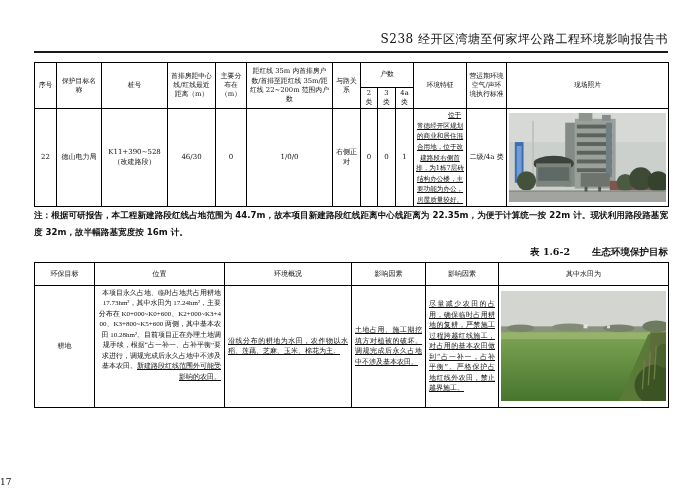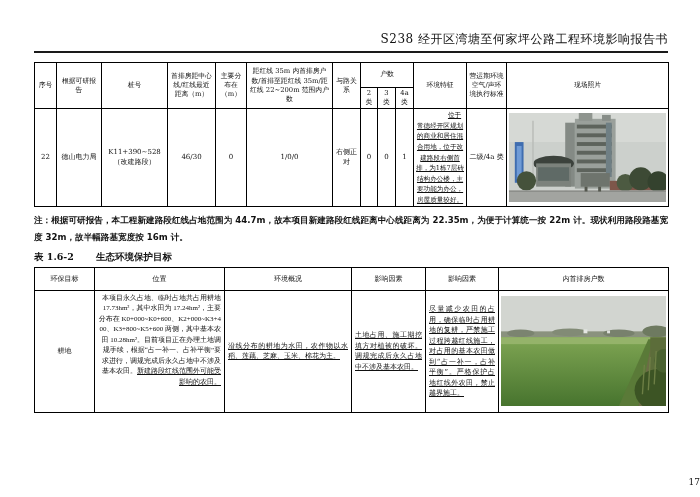--- a/index.html
+++ b/index.html
@@ -12,28 +12,28 @@
   td{border:1px solid #000;padding:1px 2px;text-align:center;vertical-align:middle;
      font-size:7px;line-height:1.35;overflow:hidden;word-break:break-all;}
   .t1{margin-top:9px;border:1.8px solid #000;}
   .t2{margin-top:3px;border:1.8px solid #000;padding-left:10px;}
   .t1 .hdr{font-size:6.8px;}
   .env-feature{font-size:6.6px;line-height:1.6;text-decoration:underline;margin-left:29px;}
   .ul{text-decoration:underline;}
   .photo-cell{padding:2px;vertical-align:middle;}
   .photo-frame{width:100%;height:100%;}
   .photo-frame svg{display:block;width:100%;height:100%;}
-  .note{margin-top:5px;font-size:8.6px;font-weight:bold;line-height:1.95;
+  .note{font-size:8.6px;font-weight:bold;line-height:1.95;
         text-align:justify;font-family:"DejaVu Sans","Liberation Sans",sans-serif;}
-  .caption{margin-top:5px;margin-bottom:2px;text-align:left;font-weight:bold;font-size:9.5px;}
+  .caption{margin-top:5px;margin-bottom:2px;text-align:right;font-weight:bold;font-size:9.5px;}
   .caption .gap{display:inline-block;width:22px;}
   .t2 td{font-size:7px;line-height:1.5;}
   .loc-cell{text-align:right;vertical-align:top;padding:2px 3px;line-height:1.55;font-size:6.9px;font-family:Liberation Serif, serif;}
   .just{text-align:justify;padding:2px 3px;font-size:6.9px;line-height:1.6;text-decoration:underline;}
-  .page-num{position:absolute;left:0;right:0;bottom:10px;text-align:right;font-size:9px;}
+  .page-num{position:absolute;left:0;right:0;bottom:10px;text-align:left;font-size:9px;}
 </style>
 </head>
 <body>
 
 <div class="page">
   <div class="content">
 
     <div class="doc-header">
       <span>S238 经开区湾塘至何家坪公路工程环境影响报告书</span>
     </div>
@@ -50,21 +50,21 @@
           <col style="width:17px">
           <col style="width:18px">
         <col style="width:18px">
           <col style="width:53px">
           <col style="width:40px">
         <col style="width:162px">
       </colgroup>
       <tbody>
           <tr style="height:25px;">
         <td rowspan="2" class="hdr">序号</td>
-        <td rowspan="2" class="hdr">根据可研报告</td>
+        <td rowspan="2" class="hdr">保护目标名称</td>
         <td rowspan="2" class="hdr">桩号</td>
         <td rowspan="2" class="hdr">首排房距中心线/红线最近距离（m）</td>
         <td rowspan="2" class="hdr">主要分布在（m）</td>
         <td rowspan="2" class="hdr">距红线 35m 内首排房户数/首排至距红线 35m/距红线 22~200m 范围内户数</td>
         <td rowspan="2" class="hdr">与路关系</td>
         <td colspan="3" class="hdr">户数</td>
         <td rowspan="2" class="hdr">环境特征</td>
         <td rowspan="2" class="hdr">营运期环境空气/声环境执行标准</td>
         <td rowspan="2" class="hdr">现场照片</td>
       </tr>
@@ -150,21 +150,21 @@
           <col style="width:73px">
           <col style="width:170px">
       </colgroup>
       <tbody>
           <tr style="height:23px;">
         <td>环保目标</td>
         <td>位置</td>
         <td>环境概况</td>
         <td>影响因素</td>
         <td>影响因素</td>
-        <td>内首排房户数</td>
+        <td>其中水田为</td>
       </tr>
       <tr style="height:122px;">
         <td>耕地</td>
         <td class="loc-cell">
           <span>本项目永久占地、临时占地共占用耕地 17.73hm²，其中水田为 17.24hm²，主要分布在 K0+000~K0+600、K2+000~K3+400、K3+800~K5+600 两侧，其中基本农田 10.28hm²。目前项目正在办理土地调规手续，根据“占一补一、占补平衡”要求进行，调规完成后永久占地中不涉及基本农田。</span><span class="ul">新建路段红线范围外可能受影响的农田。</span>
         </td>
         <td class="just">
           <span>沿线分布的耕地为水田，农作物以水稻、莲藕、芝麻、玉米、棉花为主。</span>
         </td>
         <td class="just">

